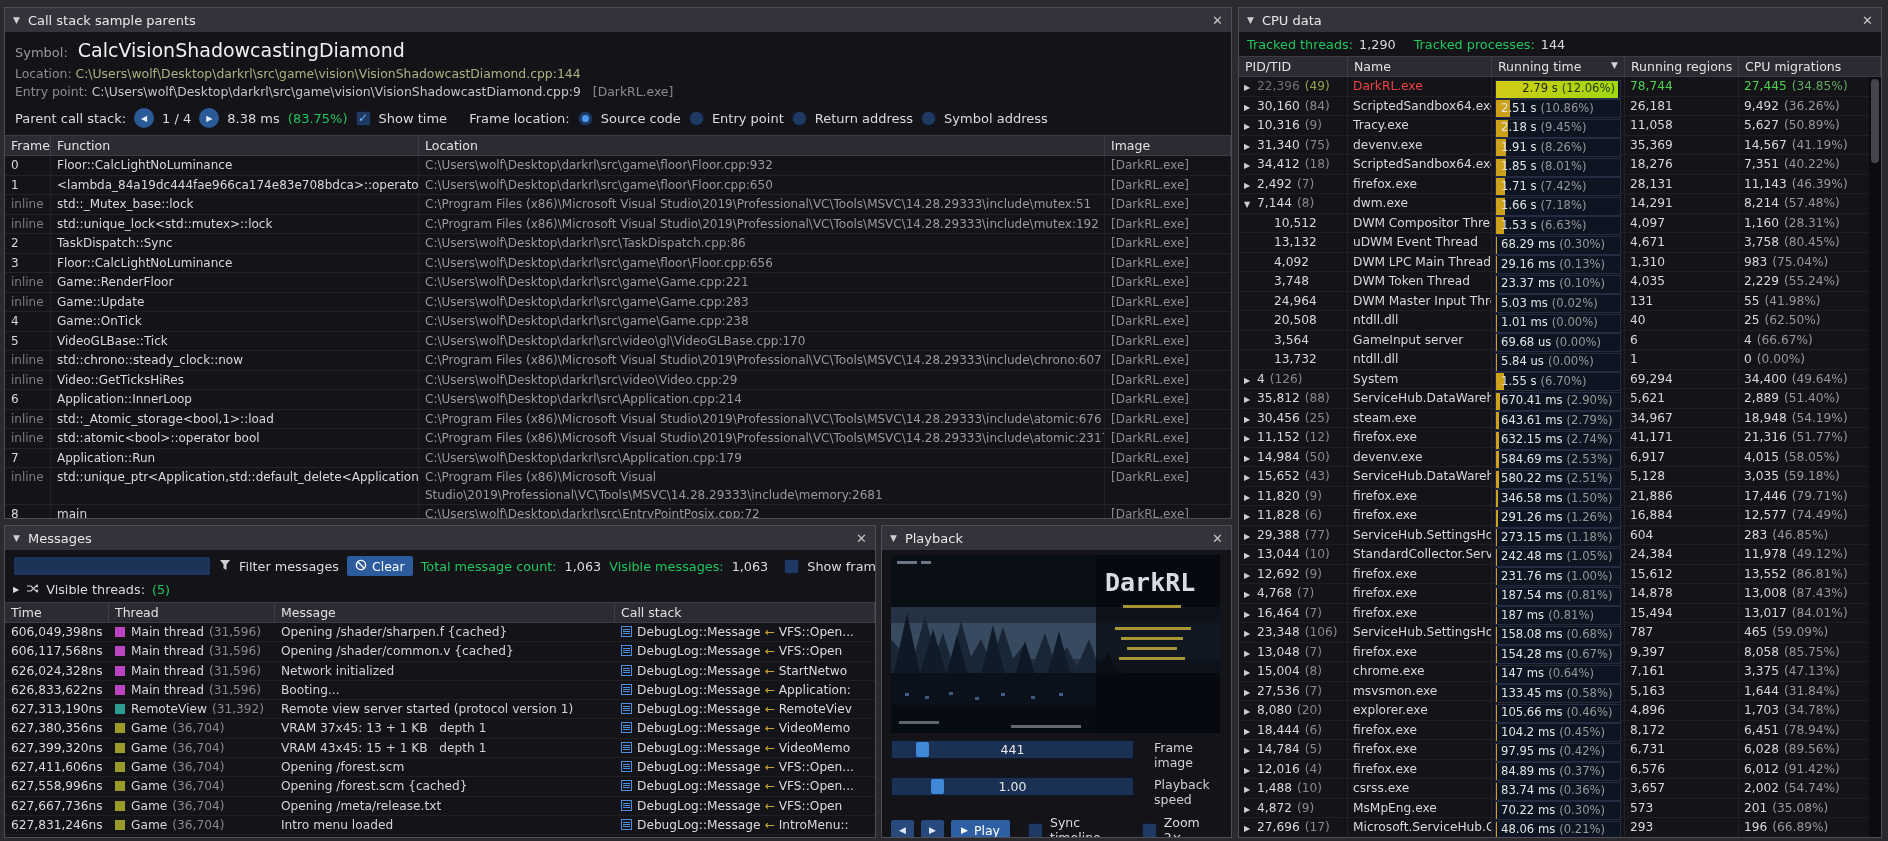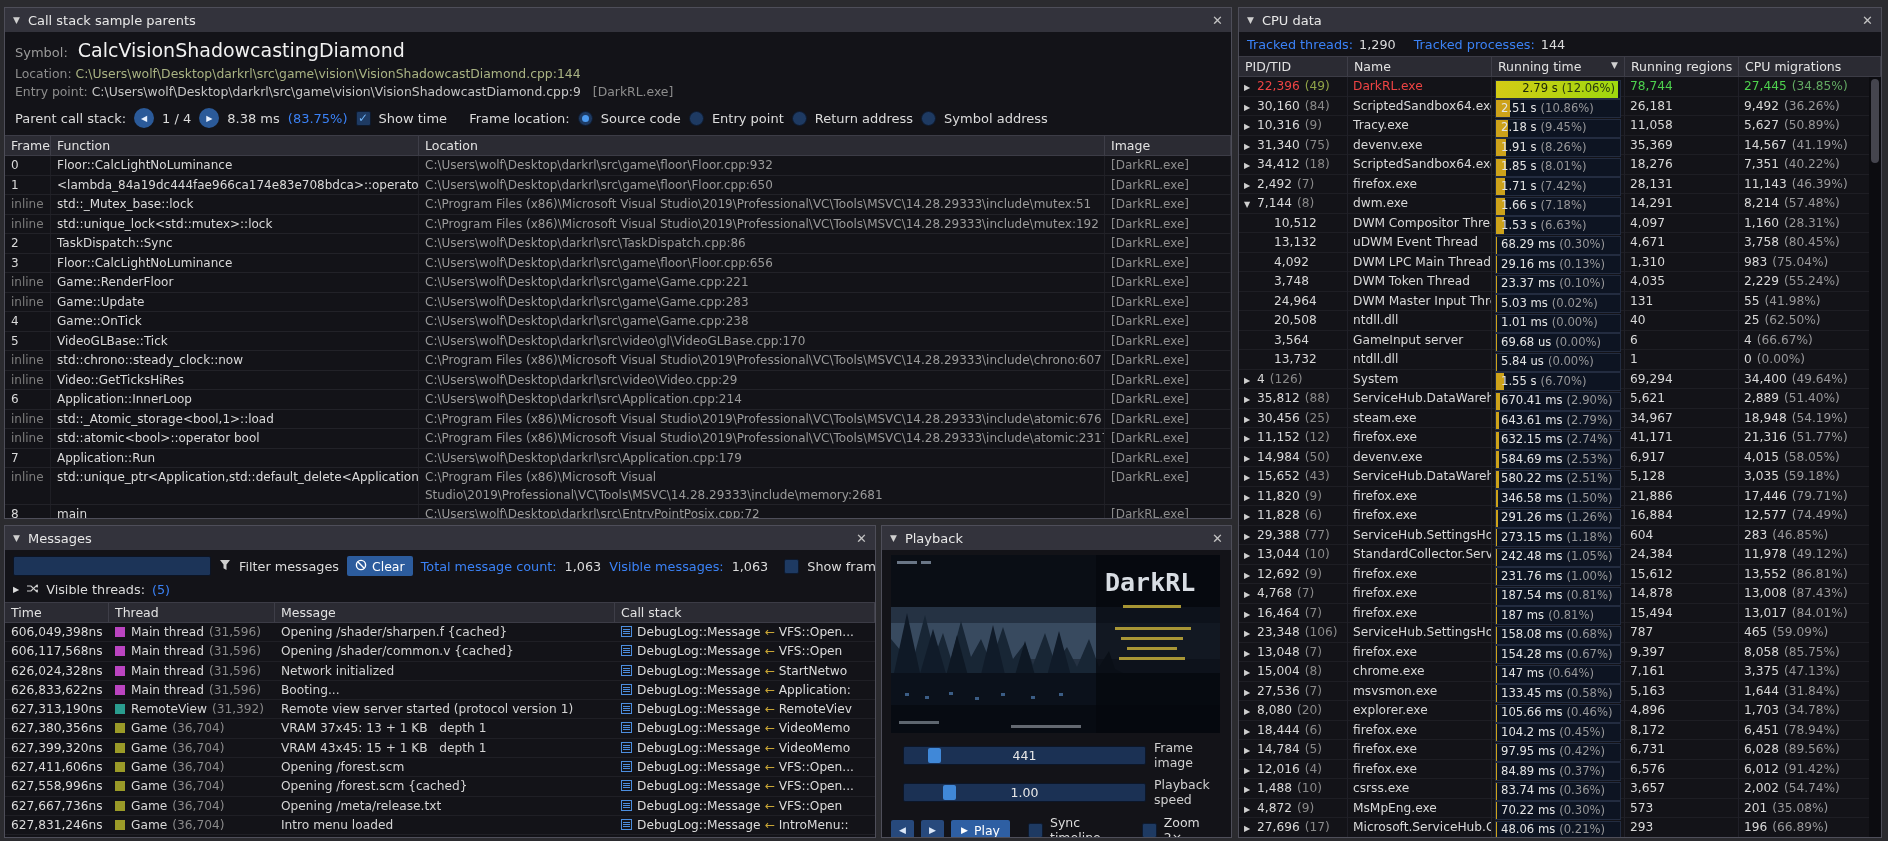--- a/index.html
+++ b/index.html
@@ -29,21 +29,21 @@
   .iline { font-size:12.4px; line-height:18px; white-space:nowrap; overflow:hidden; }
   .iline .lab { color:#8d8d8d; }
   .loc-val { color:#a9b383; }
   .ent-val { color:#c6c6c6; }
   .img-gray { color:#8d8d8d; }
   .controls { display:flex; align-items:center; gap:8px; margin:7px 10px 7px; font-size:13px; flex:none; white-space:nowrap; }
   .circle-btn { width:20px; height:20px; border-radius:50%; background:#2b5a99; color:#e8f1ff; display:flex; align-items:center; justify-content:center; font-size:8px; flex:none; }
   .chk { width:15px; height:15px; background:#1e3a62; border:1px solid #0e1a2e; border-radius:2px; display:flex; align-items:center; justify-content:center; color:#6db1f5; font-size:12px; flex:none; }
   .radio { width:15px; height:15px; border-radius:50%; background:#1e3a62; border:1px solid #0e1a2e; display:flex; align-items:center; justify-content:center; flex:none; }
   .radio .dot { width:7px; height:7px; border-radius:50%; background:#4b9af0; }
-  .gray { color:#3b82f6; }
+  .gray { color:#22c55e; }
   .cs-grid { grid-template-columns:46px 368px 686px auto; }
   .cs-rows { flex:1; overflow:hidden; font-size:12px; }
   .cs-row { display:grid; grid-template-columns:46px 368px 686px auto; border-bottom:1px solid #222228; min-height:19px; line-height:18.5px; }
   .cs-row > div { padding:0 6px; white-space:nowrap; overflow:hidden; border-right:1px solid #1f1f25; }
   .cs-row.wrap > div { white-space:normal; line-height:17.5px; padding-top:1px; }
   .frame-num { color:#dadada; }
   .frame-inline { color:#7e7e7e; }
   .fn { color:#dadada; }
   .loc { color:#9a9a9a; }
   .img { color:#8d8d8d; }
@@ -60,21 +60,21 @@
   .tsq { display:inline-block; width:10px; height:10px; margin-right:6px; vertical-align:-1px; }
   .tname { color:#d8d8d8; }
   .tid { color:#8a8a8a; margin-left:5px; }
   .mtxt { color:#d4d4d4; }
   .stk-icon { display:inline-block; margin-right:5px; vertical-align:-1px; }
   .arrow-sep { color:#c9a636; padding:0 4px; }
 
   
   .pb-body { flex:1; padding:5px 9px; display:flex; flex-direction:column; font-size:12.5px; overflow:hidden; }
   .pb-img { width:329px; height:178px; flex:none; background:#0a0e15; }
-  .sl-row { display:flex; align-items:center; gap:8px; margin-top:7px; flex:none;margin-left:12px; }
+  .sl-row { display:flex; gap:20px; margin-top:7px; flex:none; }
   .slider { position:relative; width:243px; height:19px; background:#1b3154; border:1px solid #0c1628; border-radius:2px; flex:none; }
   .slider .grab { position:absolute; top:1px; bottom:1px; width:13px; background:#4088d8; border-radius:2px; }
   .slider .sval { position:absolute; inset:0; text-align:center; line-height:17px; color:#e8e8e8; }
   .sl-lab { color:#cfcfcf; }
   .pb-ctl { display:flex; align-items:center; gap:7px; margin-top:8px; flex:none; }
   .sqbtn { width:23px; height:20px; background:#27497c; border-radius:2px; color:#dce8f8; display:flex; align-items:center; justify-content:center; font-size:9px; flex:none; }
   .play { display:flex; gap:6px; align-items:center; background:#2e5fa3; border-radius:2px; height:20px; padding:0 10px; color:#fff; flex:none; }
   .play .pi { font-size:9px; }
 
   
@@ -85,21 +85,21 @@
   .cpu-row > div { padding:0 5px; white-space:nowrap; overflow:hidden; border-right:1px solid #202028; }
   .exp { display:inline-block; width:13px; font-size:8px; color:#cfcfcf; }
   .pidc { color:#d9d9d9; } .cnt { color:#8a8a8a; margin-left:5px; } .pname { color:#d9d9d9; }
   .rg { color:#d9d9d9; } .mig { color:#d9d9d9; } .migp { color:#98989a; margin-left:5px; }
   .timecell { position:relative; padding:12px !important; }
   .timebox { position:absolute; left:3px; right:3px; top:2.5px; bottom:2.5px; background:#0d1422; border:1px solid #232c40; overflow:hidden; }
   .timebar { position:absolute; left:0; top:0; bottom:0; background:#cda21a; }
   .timetext { position:absolute; inset:0; display:flex; align-items:center; gap:4px; padding:0 5px; font-size:11.6px; }
   .tt { color:#e4e4e4; } .tpp { color:#98989a; }
   .child .pidwrap { padding-left:22px; }
-  .self .pidc { color:#ef4444; } .self .cnt { color:#90a448; } .self .pname { color:#ef4444; }
+  .self .pidc { color:#737373; } .self .cnt { color:#90a448; } .self .pname { color:#ef4444; }
   .self .rg { color:#4ed24e; } .self .mig { color:#4ed24e; } .self .migp { color:#62a862; }
   .self .timebar { background:linear-gradient(90deg,#d3cb15,#9fd80e); }
   .self .timetext { justify-content:flex-end; }
   .self .tt { color:#1d2608; } .self .tpp { color:#2a3a10; }
   .sort-arrow { float:right; font-size:9px; color:#d0d0d0; margin-top:1px; }
   .scrollbar { position:absolute; right:0; top:69px; bottom:0; width:12px; background:#0c0c10; }
   .scrollbar .thumb { position:absolute; left:2px; right:2px; top:2px; height:84px; background:#45454e; border-radius:5px; }
 </style>
 </head>
 <body>

